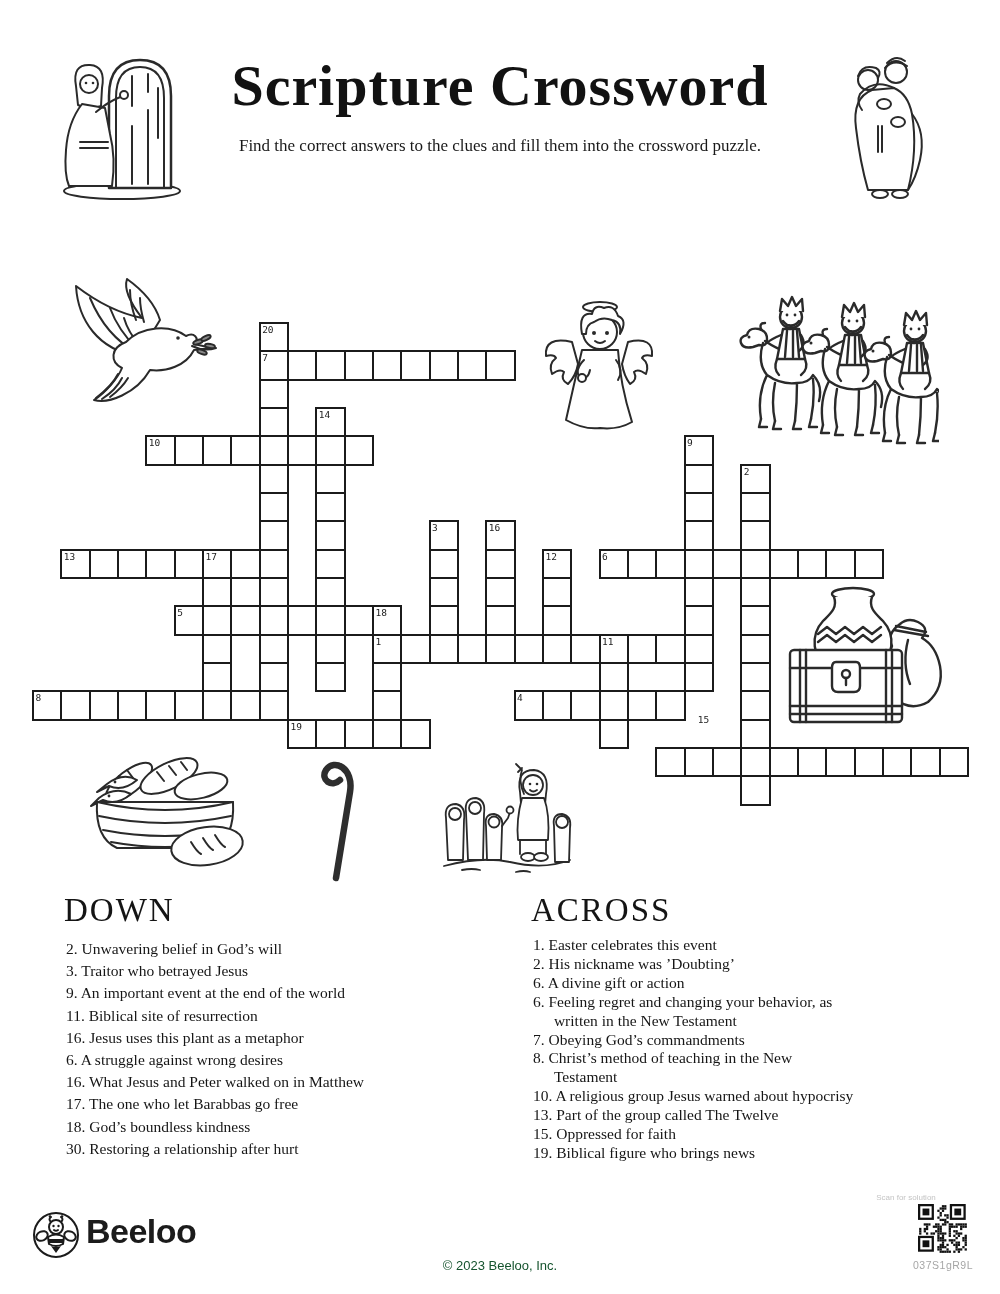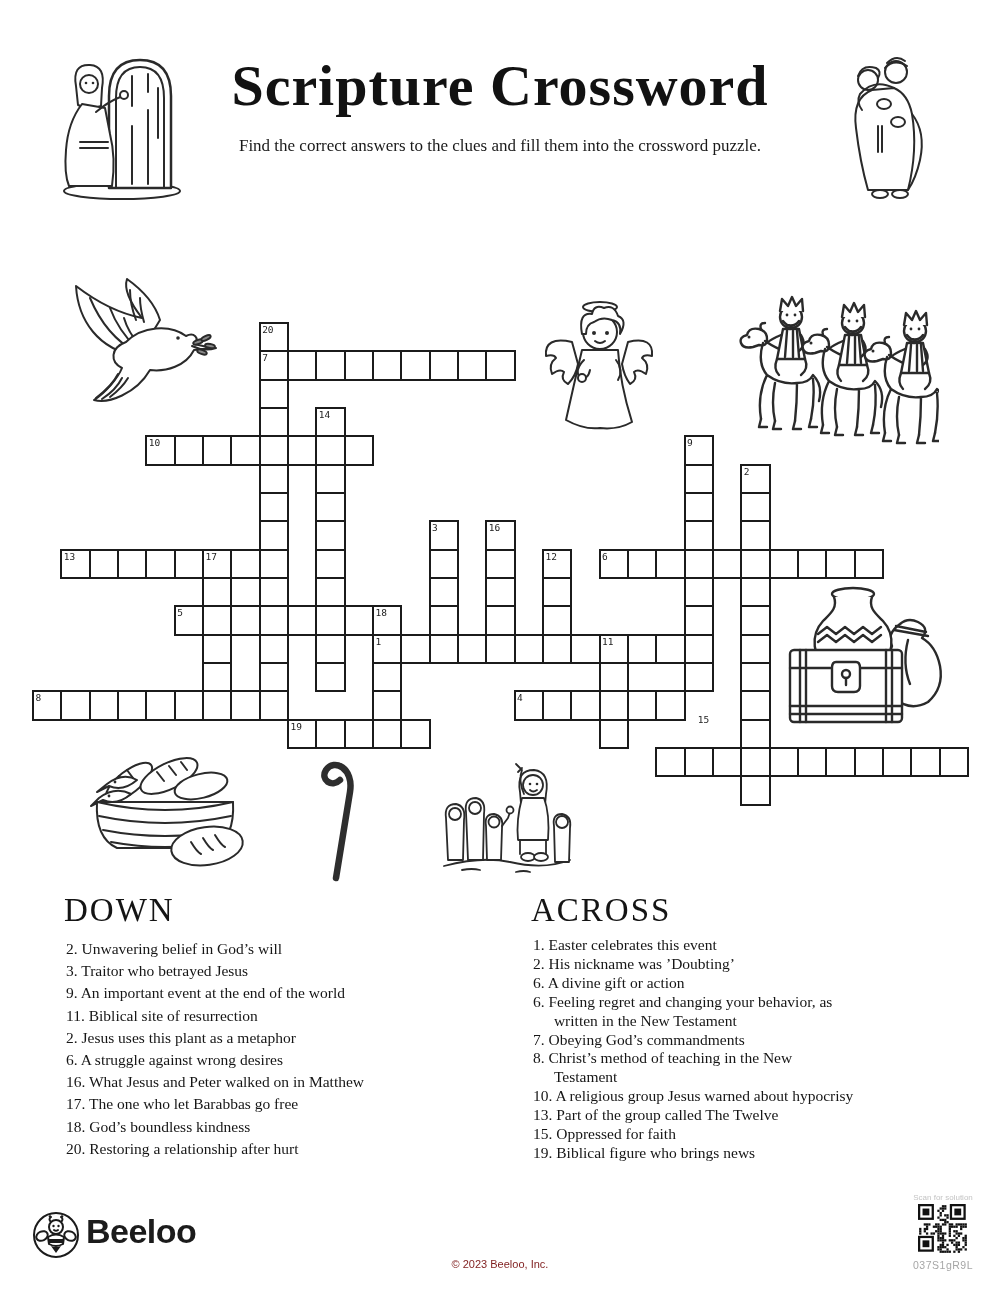--- a/index.html
+++ b/index.html
@@ -21,22 +21,22 @@
   .clue-list li{padding-left:1.35em;text-indent:-1.35em;white-space:pre-line;}
   .down-list li{line-height:22.2px;}
   .across-list li{line-height:18.9px;}
   
   .illus{position:absolute;}
   .illus path,.illus circle,.illus ellipse,.illus rect,.illus line{vector-effect:none;}
   
   .brand-text{position:absolute;left:86px;top:1212px;font-family:"Liberation Sans",sans-serif;
               font-weight:bold;font-size:34px;letter-spacing:-0.5px;color:#1b1b1b;}
   .copyright{position:absolute;left:0;right:0;top:1258px;text-align:center;
-             font-family:"Liberation Sans",sans-serif;font-size:11px;color:#7f1d1d;}
-  .qr-caption{position:absolute;left:893px;top:1193px;width:100px;text-align:center;
+             font-family:"Liberation Sans",sans-serif;font-size:13px;color:#14532d;}
+  .qr-caption{position:absolute;left:856px;top:1193px;width:100px;text-align:center;
               font-family:"Liberation Sans",sans-serif;font-size:8px;color:#c4c4c4;}
   .qr-box{position:absolute;left:918px;top:1204px;width:50px;height:50px;}
   .qr-label{position:absolute;left:893px;top:1259px;width:100px;text-align:center;
             font-family:"Liberation Sans",sans-serif;font-size:10.5px;letter-spacing:0.5px;color:#a6a6a6;}
 </style>
 </head>
 <body>
 
 <div class="page">
 
@@ -346,26 +346,26 @@
       <div class="cellnum" style="left: 290.47px; top: 721.62px;">19</div>
       <div class="cellnum" style="left: 658.76px; top: 715px; margin-left: 39px;">15</div>
     </div>
 
   <div class="clue-head" style="left:64px;top:892px">DOWN</div>
   <ul class="clue-list down-list" style="left:66px;top:938px;width:440px">
       <li>2. Unwavering belief in God’s will</li>
       <li>3. Traitor who betrayed Jesus</li>
       <li>9. An important event at the end of the world</li>
       <li>11. Biblical site of resurrection</li>
-      <li>2. Jesus uses this plant as a metaphor</li>
+      <li>16. Jesus uses this plant as a metaphor</li>
       <li>6. A struggle against wrong desires</li>
       <li>16. What Jesus and Peter walked on in Matthew</li>
       <li>17. The one who let Barabbas go free</li>
       <li>18. God’s boundless kindness</li>
-      <li>20. Restoring a relationship after hurt</li>
+      <li>30. Restoring a relationship after hurt</li>
     </ul>
 
   <div class="clue-head" style="left:531px;top:892px">ACROSS</div>
   <ul class="clue-list across-list" style="left:533px;top:936px;width:450px">
       <li>1. Easter celebrates this event</li>
       <li>2. His nickname was ’Doubting’</li>
       <li>6. A divine gift or action</li>
       <li>6. Feeling regret and changing your behavior, as
 written in the New Testament</li>
       <li>7. Obeying God’s commandments</li>

